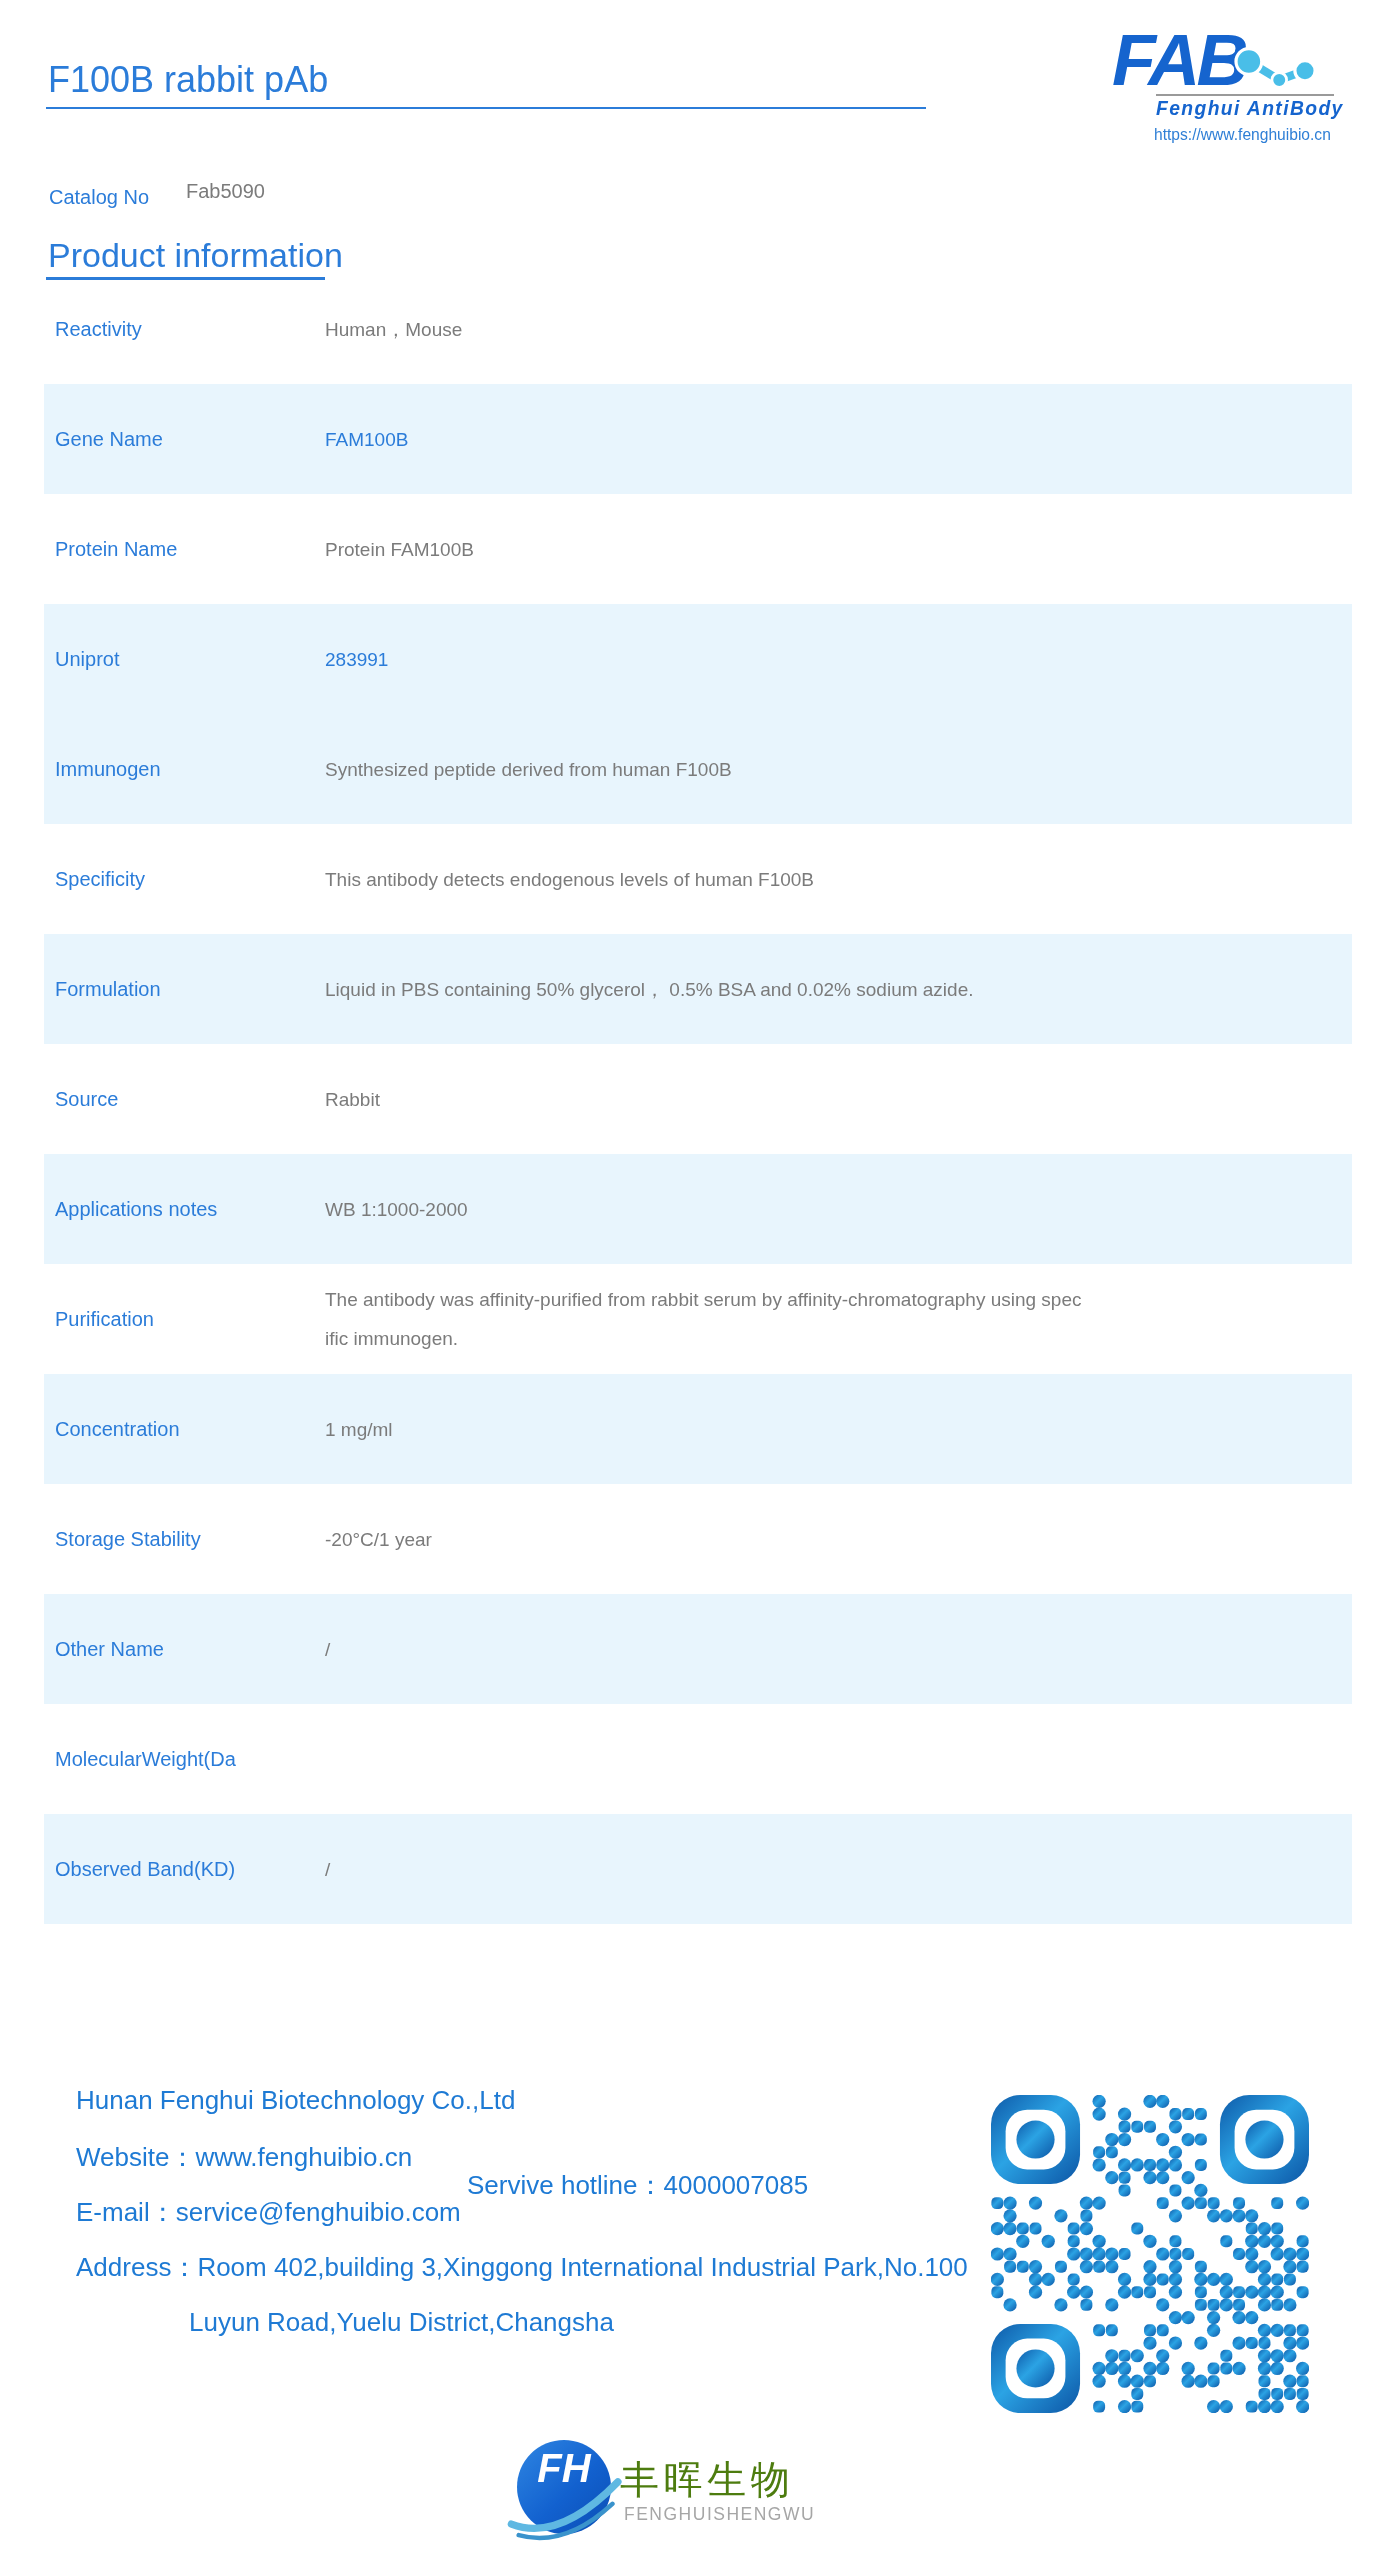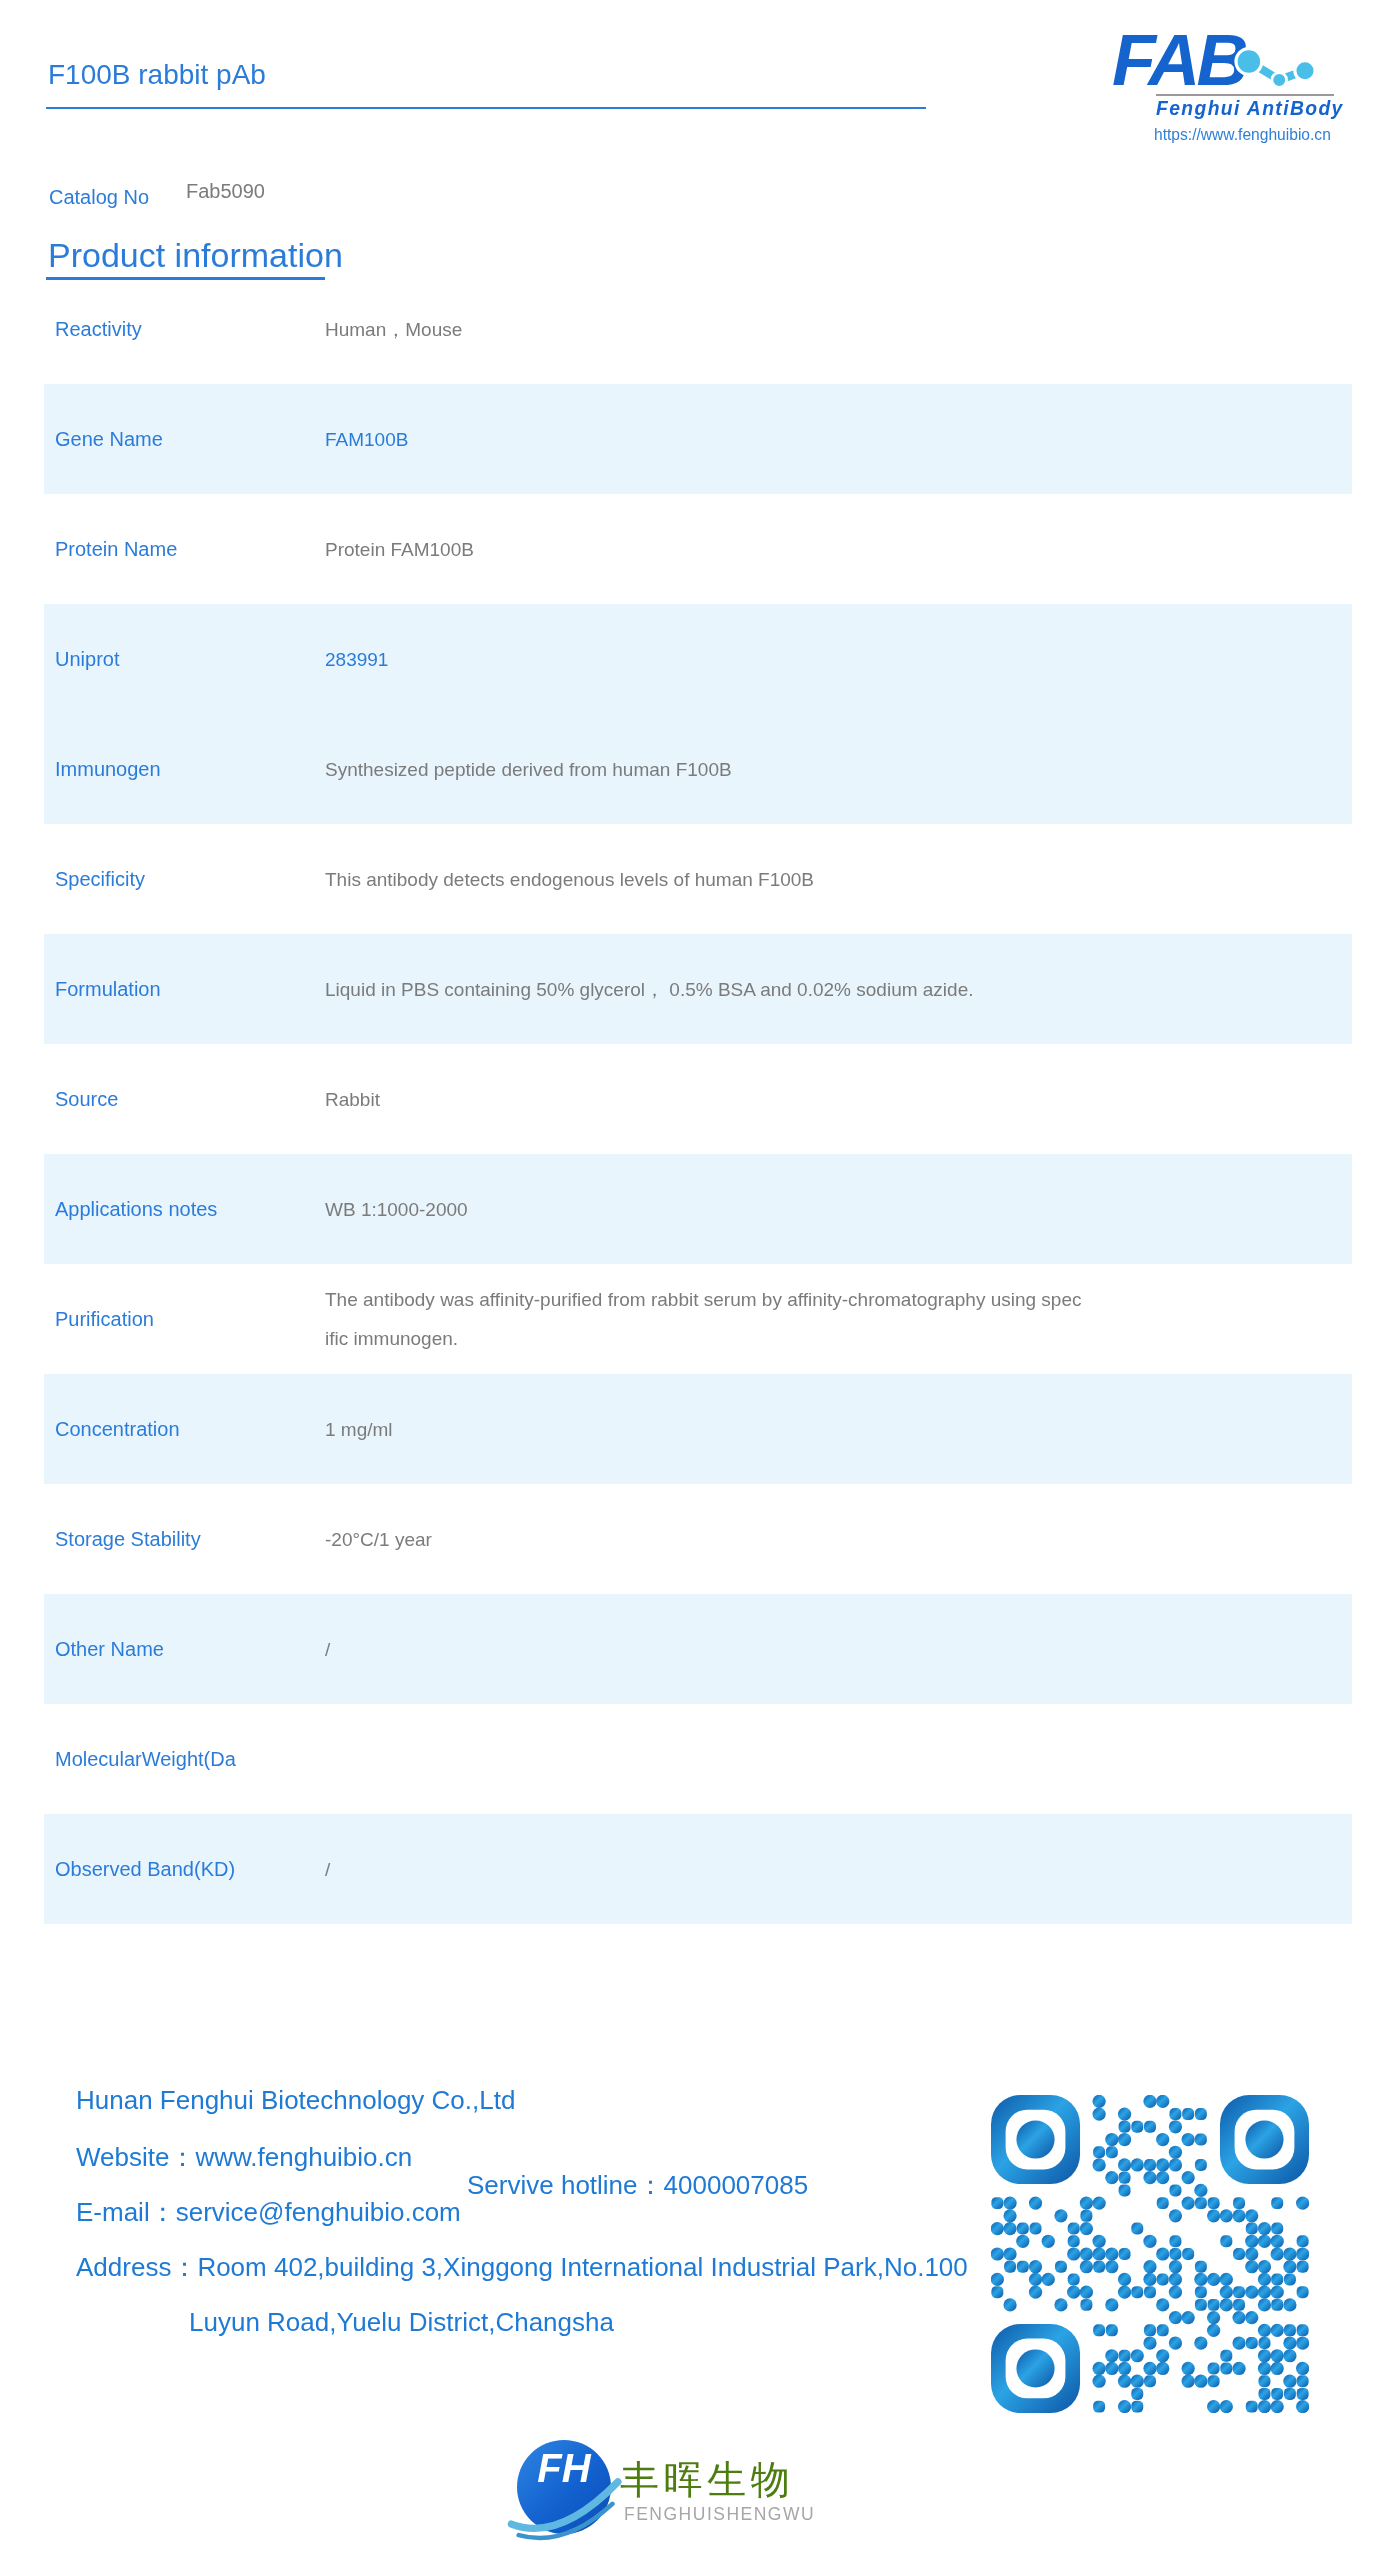--- a/index.html
+++ b/index.html
@@ -8,21 +8,21 @@
     --value-gray:#7b7b7b;
     --footer-blue:#1E7AD4;
     --logo-blue:#1564CE;
     --logo-cyan:#49BEE8;
   }
   html,body{margin:0;padding:0;background:#ffffff;}
   body{font-family:"Liberation Sans", sans-serif;}
   .page{position:relative;width:1380px;height:2576px;background:#fff;overflow:hidden;}
 
   
-  .doc-title{position:absolute;left:48px;top:59px;font-size:28px;color:var(--accent);font-weight:400;}
+  .doc-title{position:absolute;left:48px;top:59px;font-size:36px;color:var(--accent);font-weight:400;}
   .title-underline{position:absolute;left:46px;top:107px;width:880px;height:1.8px;background:var(--accent);}
   .fab-logo-text{position:absolute;left:1112px;top:24px;font-size:72px;line-height:72px;font-weight:bold;font-style:italic;letter-spacing:-3.7px;color:var(--logo-blue);}
   .molecule{position:absolute;left:1213px;top:33px;width:138px;height:69px;}
   .logo-divider{position:absolute;left:1156px;top:94px;width:178px;height:1.8px;background:#9a9a9a;}
   .logo-subtitle{position:absolute;left:1156px;top:98px;font-size:19.3px;font-weight:bold;font-style:italic;letter-spacing:1.4px;color:var(--logo-blue);}
   .logo-url{position:absolute;left:1154px;top:126px;font-size:15.6px;color:#2F7FD6;text-decoration:none;}
 
   .catalog-label{position:absolute;left:49px;top:179px;font-size:20px;color:var(--accent);margin-top:7px;}
   .catalog-value{position:absolute;left:186px;top:180px;font-size:20px;color:var(--value-gray);}
 

